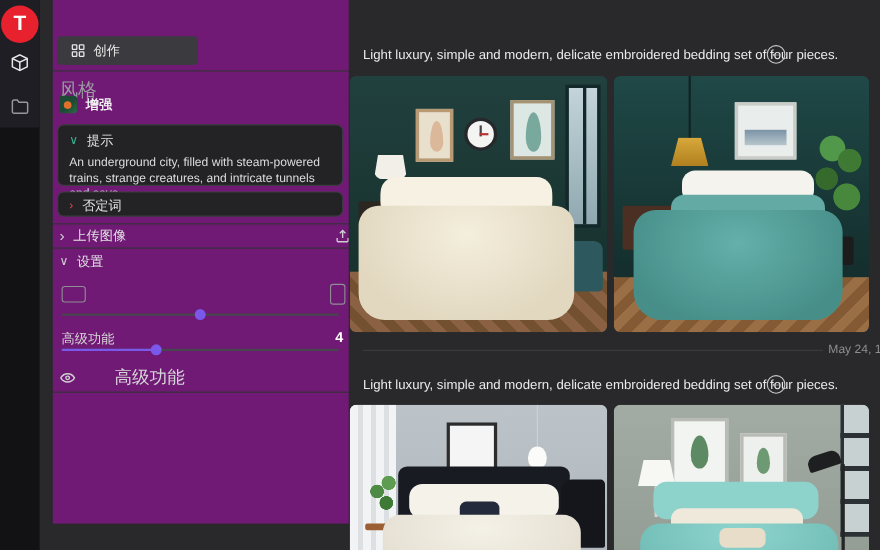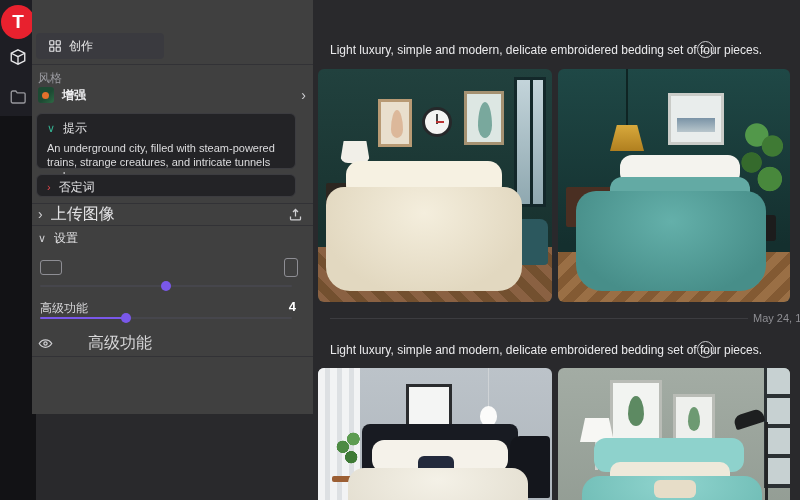--- a/index.html
+++ b/index.html
@@ -10,27 +10,27 @@
   
   #rail { position:absolute; left:0; top:0; width:36px; height:500px; background:#121215; }
   #rail-top { position:absolute; left:0; top:0; width:36px; height:116px; background:#1e1e24; }
   #logo { position:absolute; left:1px; top:5px; width:34px; height:34px; border-radius:50%;
     background:#e8212e; color:#fff; font-weight:bold; font-size:19px; display:flex;
     align-items:center; justify-content:center; }
   .rail-ic { position:absolute; left:8px; width:20px; height:20px; display:flex;
     align-items:center; justify-content:center; }
 
   
-  #sidebar { position:absolute; left:32px; top:0; width:281px; height:414px; background:#404040; }
+  #sidebar { position:absolute; left:48px; top:0; width:281px; height:476px; background:#701a75; }
   .tab { position:absolute; top:33px; height:26px; width:128px; border-radius:4px;
     display:flex; align-items:center; gap:7px; padding-left:12px; font-size:12px; color:#e8e8e8; }
   .tab.active { background:#3a3a3f; }
   .tab.inactive { background:#232327; border:1px solid #3a3a3e; color:#cfcfd2; }
   .hline { position:absolute; left:0; width:281px; height:1px; background:#323236; }
-  .lbl { color:#9a9aa0; font-size:12px; }
+  .lbl { color:#9a9aa0; font-size:17px; }
   .card { position:absolute; left:4px; width:260px; background:#232326;
     border:1px solid #3c3c40; border-radius:6px; }
   .chev { font-size:11px; line-height:1; }
   .sec-head { display:flex; align-items:center; gap:8px; font-size:12px; color:#e2e2e4; }
   .prompt-text { color:#dcdcde; font-size:11px; line-height:14px; }
   .frame-ic { border:1px solid #8e8e94; border-radius:3px; }
   .track { position:absolute; height:2px; background:#46464c; border-radius:2px; }
   .fill { position:absolute; height:2px; background:#7a58ea; border-radius:2px; }
   .thumbd { position:absolute; width:10px; height:10px; border-radius:50%; background:#7a58ea; top:-4px; }
   #confirm-btn { position:absolute; left:4px; top:363px; width:260px; height:25px;
@@ -186,21 +186,21 @@
   <div class="card" style="top:174px; height:23px;">
     <div class="sec-head" style="padding:4px 10px;">
       <span class="chev" style="color:#e5484d;">›</span>
       <span>否定词</span>
     </div>
   </div>
 
   <div class="hline" style="top:203px;"></div>
   <div class="upload-row" style="top:204px; height:20px; padding:0 10px 0 6px;">
     <span class="chev" style="color:#cfcfd2; font-size:14px; margin-right:8px;">›</span>
-    <span style="color:#e2e2e4; font-size:16px;">上传图像</span>
+    <span style="color:#e2e2e4; font-size:12px;">上传图像</span>
     <svg style="margin-left:auto;" width="15" height="15" viewBox="0 0 24 24" fill="none" stroke="#cfcfd2" stroke-width="2">
       <path d="M12 15V4M8 8l4-4 4 4M4 15v4a1.5 1.5 0 001.5 1.5h13A1.5 1.5 0 0020 19v-4"></path>
     </svg>
   </div>
   <div class="hline" style="top:225px;"></div>
 
   <div class="sec-head abs" style="left:6px; top:230px;">
     <span class="chev" style="color:#cfcfd2;">∨</span>
     <span>设置</span>
   </div>

